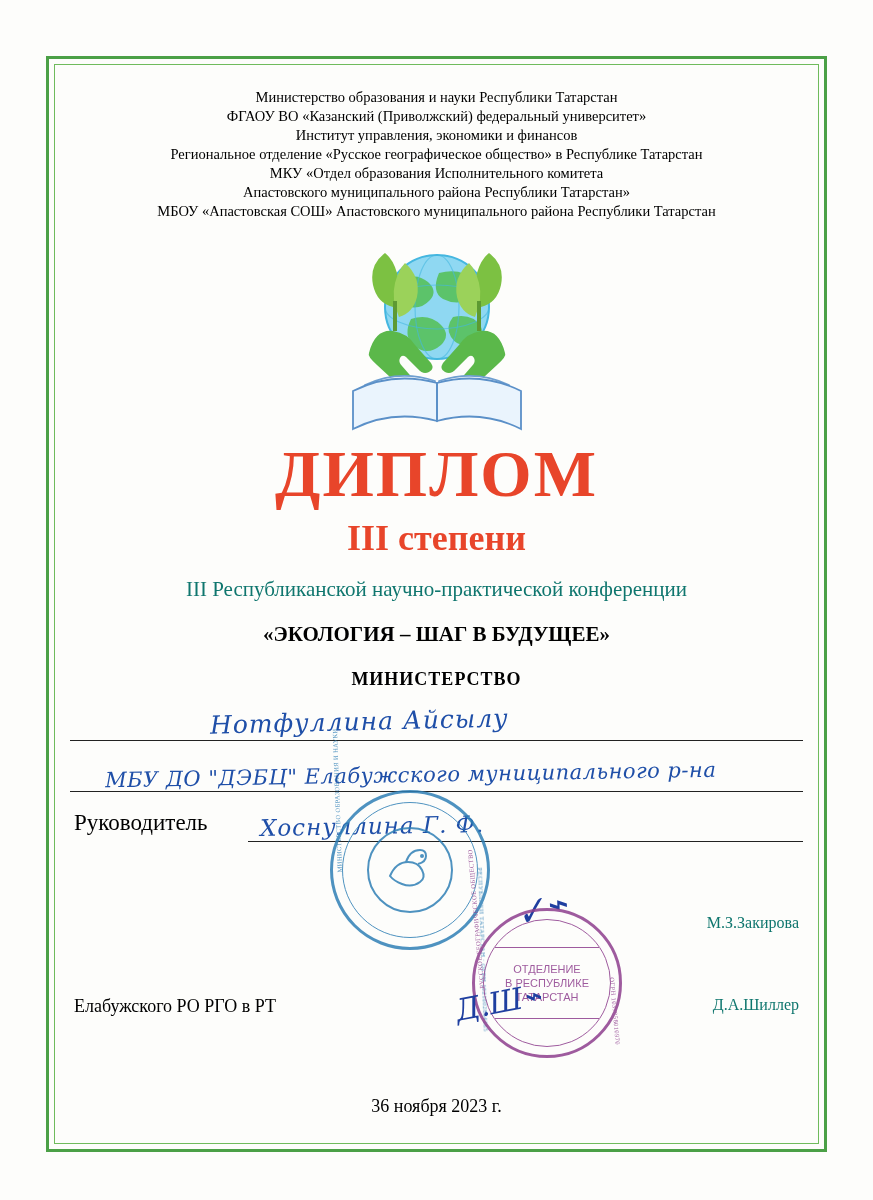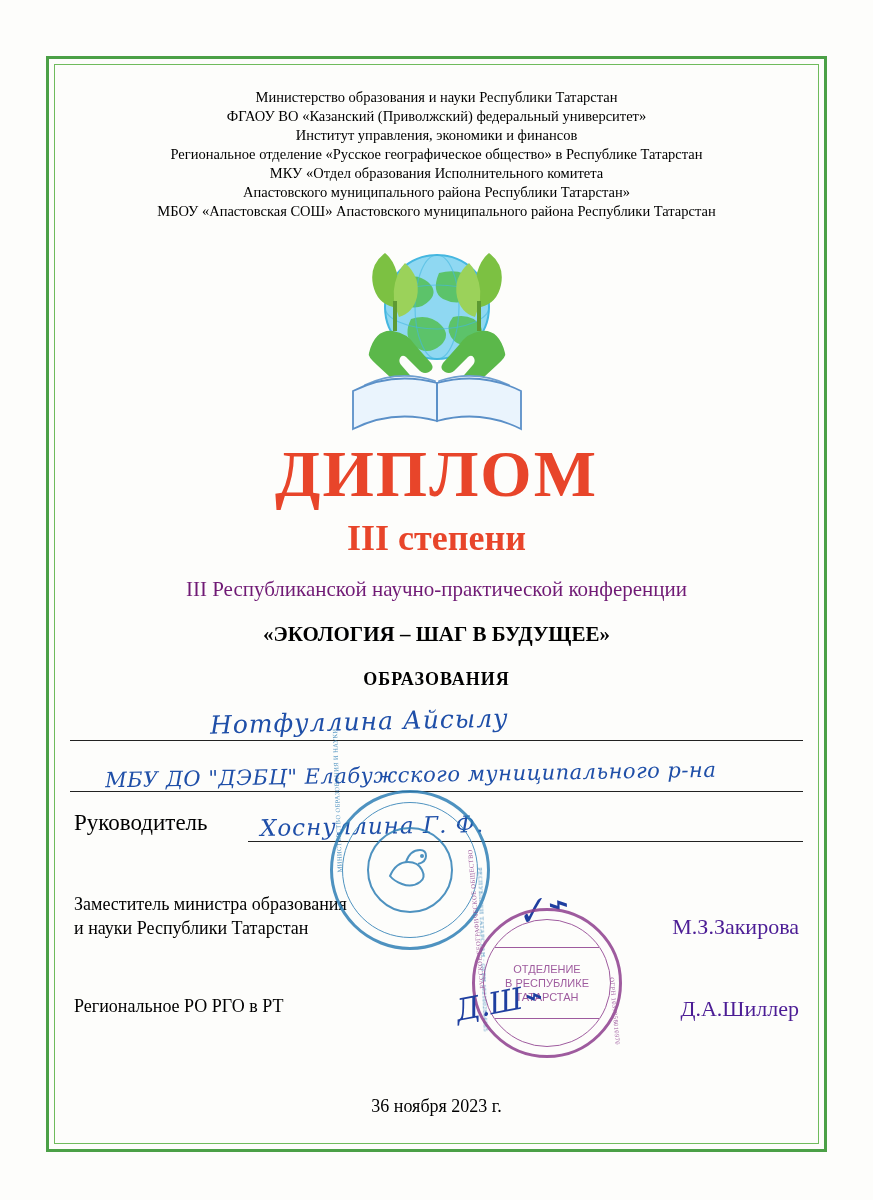--- a/index.html
+++ b/index.html
@@ -85,21 +85,21 @@
     color: #e8452a;
     font-size: 36px;
     font-weight: bold;
     line-height: 54px;
     margin-top: 2px;
   }
   .conf-line {
     text-align: center;
     font-size: 21px;
     margin-top: 12px;
-    color: #701a75;
+    color: #0f766e;
   }
   .conf-name {
     text-align: center;
     font-size: 21px;
     font-weight: bold;
     margin-top: 20px;
     color: #000;
   }
   .awarded {
     text-align: center;
@@ -186,22 +186,22 @@
     left: 4px;
     top: 0;
     font-size: 18px;
     line-height: 24px;
     color: #000;
   }
   .sign-right {
     position: absolute;
     right: 4px;
     top: 22px;
-    font-size: 22px;
-    color: #4c1d95;
+    font-size: 16px;
+    color: #0f766e;
   }
   .sign-right.single {
     top: 2px;
   }
   .date {
     text-align: center;
     font-size: 18px;
     margin-top: 34px;
     color: #000;
   }
@@ -355,48 +355,44 @@
         <path d="M214 156 q-40 -20 -84 -8 l0 38 q44 -12 84 8 z" fill="#eaf4fd" stroke="#5b90c8" stroke-width="1.8"></path>
         <line x1="130" y1="148" x2="130" y2="186" stroke="#5b90c8" stroke-width="2"></line>
       </svg>
     </div>
 
     <div class="diploma-title">ДИПЛОМ</div>
     <div class="diploma-degree">III степени</div>
 
     <div class="conf-line">III Республиканской научно-практической конференции</div>
     <div class="conf-name">«ЭКОЛОГИЯ – ШАГ В БУДУЩЕЕ»</div>
-    <div class="awarded">ОБРАЗОВАНИЯ</div>
+    <div class="awarded">МИНИСТЕРСТВО</div>
 
     <div class="fill-line">
       <span class="hand hand-1">Нотфуллина Айсылу</span>
     </div>
 
     <div class="fill-line">
       <span class="hand hand-2">МБУ ДО "ДЭБЦ" Елабужского муниципального р-на</span>
     </div>
 
     <div class="ruk-row">
       <span class="ruk-label">Руководитель</span>
       <span class="ruk-underline"></span>
       <span class="hand hand-ruk hand-3">Хоснуллина Г. Ф.</span>
     </div>
 
     <div class="sign-block">
       <div class="sign-row">
-        <div class="sign-left">
-          <div>Заместитель министра образования</div>
-          <div>и науки Республики Татарстан</div>
-        </div>
         <div class="sign-right">М.З.Закирова</div>
       </div>
 
       <div class="sign-row">
         <div class="sign-left">
-          <div>Региональное РО РГО в РТ</div>
+          <div>Елабужского РО РГО в РТ</div>
         </div>
         <div class="sign-right single">Д.А.Шиллер</div>
       </div>
 
       <div class="date">36 ноября 2023 г.</div>
     </div>
 
   </div>
 
   <div class="stamp stamp-blue">

